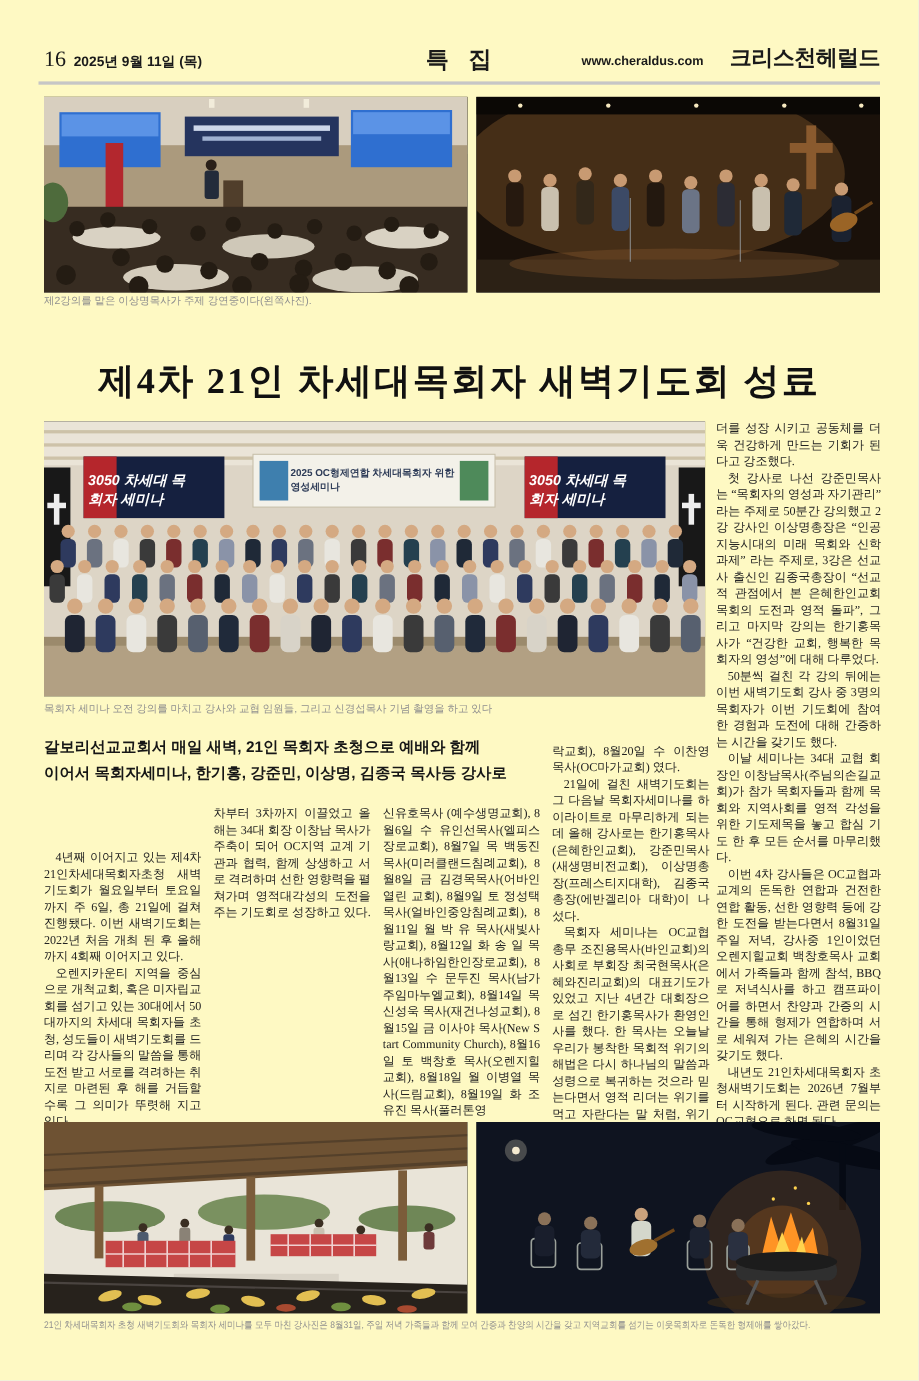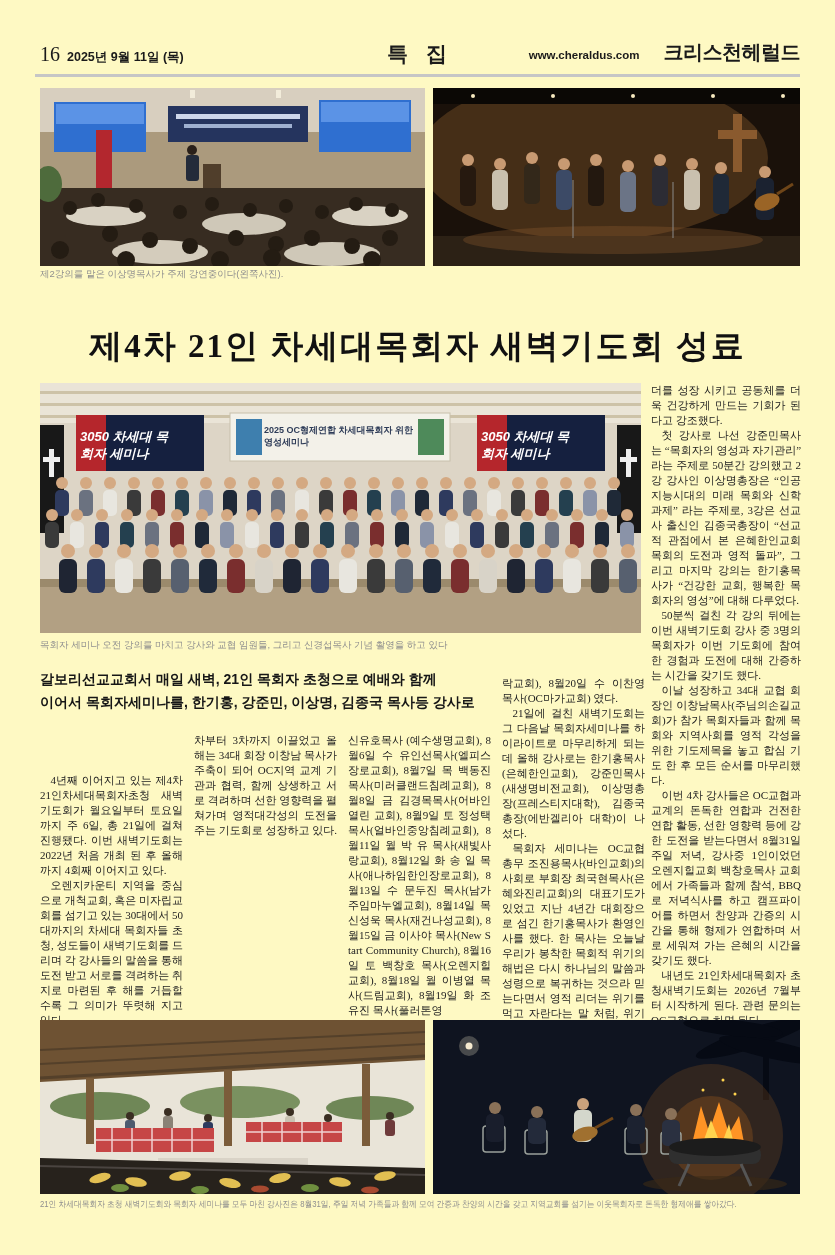--- a/index.html
+++ b/index.html
@@ -272,21 +272,21 @@
     </svg>
     <div class="banner-label b-left">3050 차세대 목회자 세미나</div>
     <div class="banner-label b-center">2025 OC형제연합 차세대목회자 위한 영성세미나</div>
     <div class="banner-label b-right">3050 차세대 목회자 세미나</div>
   </div>
 
   <div class="caption" style="left:40px;top:639px;">목회자 세미나 오전 강의를 마치고 강사와 교협 임원들, 그리고 신경섭목사 기념 촬영을 하고 있다</div>
 
   <div class="subhead">
     <div>갈보리선교교회서 매일 새벽, 21인 목회자 초청으로 예배와 함께</div>
-    <div>이어서 목회자세미나를, 한기홍, 강준민, 이상명, 김종국 목사등 강사로</div>
+    <div>이어서 목회자세미나, 한기홍, 강준민, 이상명, 김종국 목사등 강사로</div>
   </div>
 
   <div class="col" style="left:40px;top:773px;height:282px;">
     <p class="ind">4년째 이어지고 있는 제4차 21인차세대목회자초청 새벽기도회가 월요일부터 토요일까지 주 6일, 총 21일에 걸쳐 진행됐다. 이번 새벽기도회는 2022년 처음 개최 된 후 올해까지 4회째 이어지고 있다.</p>
     <p class="ind">오렌지카운티 지역을 중심으로 개척교회, 혹은 미자립교회를 섬기고 있는 30대에서 50대까지의 차세대 목회자들 초청, 성도들이 새벽기도회를 드리며 각 강사들의 말씀을 통해 도전 받고 서로를 격려하는 취지로 마련된 후 해를 거듭할 수록 그 의미가 뚜렷해 지고 있다.</p>
     <p class="ind">30대 회장 목회자들과 제1</p>
   </div>
   <div class="col" style="left:194px;top:733px;height:282px;">
     <p>차부터 3차까지 이끌었고 올해는 34대 회장 이창남 목사가 주축이 되어 OC지역 교계 기관과 협력, 함께 상생하고 서로 격려하며 선한 영향력을 펼쳐가며 영적대각성의 도전을 주는 기도회로 성장하고 있다.</p>
   </div>
@@ -295,21 +295,21 @@
   </div>
   <div class="col" style="left:502px;top:676px;height:339px;">
     <p>락교회), 8월20일 수 이찬영 목사(OC마가교회) 였다.</p>
     <p class="ind">21일에 걸친 새벽기도회는 그 다음날 목회자세미나를 하이라이트로 마무리하게 되는데 올해 강사로는 한기홍목사(은혜한인교회), 강준민목사(새생명비전교회), 이상명총장(프레스티지대학), 김종국총장(에반겔리아 대학)이 나섰다.</p>
     <p class="ind">목회자 세미나는 OC교협 총무 조진용목사(바인교회)의 사회로 부회장 최국현목사(은혜와진리교회)의 대표기도가 있었고 지난 4년간 대회장으로 섬긴 한기홍목사가 환영인사를 했다. 한 목사는 오늘날 우리가 봉착한 목회적 위기의 해법은 다시 하나님의 말씀과 성령으로 복귀하는 것으라 믿는다면서 영적 리더는 위기를 먹고 자란다는 말 처럼, 위기는 리</p>
   </div>
   <div class="col" style="left:651px;top:383px;width:150px;height:607px;">
     <p>더를 성장 시키고 공동체를 더욱 건강하게 만드는 기회가 된다고 강조했다.</p>
     <p class="ind">첫 강사로 나선 강준민목사는 “목회자의 영성과 자기관리” 라는 주제로 50분간 강의했고 2강 강사인 이상명총장은 “인공지능시대의 미래 목회와 신학과제” 라는 주제로, 3강은 선교사 출신인 김종국총장이 “선교적 관점에서 본 은혜한인교회 목회의 도전과 영적 돌파”, 그리고 마지막 강의는 한기홍목사가 “건강한 교회, 행복한 목회자의 영성”에 대해 다루었다.</p>
     <p class="ind">50분씩 걸친 각 강의 뒤에는 이번 새벽기도회 강사 중 3명의 목회자가 이번 기도회에 참여한 경험과 도전에 대해 간증하는 시간을 갖기도 했다.</p>
-    <p class="ind">이날 성장하고 34대 교협 회장인 이창남목사(주님의손길교회)가 참가 목회자들과 함께 목회와 지역사회를 영적 각성을 위한 기도제목을 놓고 합심 기도 한 후 모든 순서를 마무리했다.</p>
+    <p class="ind">이날 세미나는 34대 교협 회장인 이창남목사(주님의손길교회)가 참가 목회자들과 함께 목회와 지역사회를 영적 각성을 위한 기도제목을 놓고 합심 기도 한 후 모든 순서를 마무리했다.</p>
     <p class="ind">이번 4차 강사들은 OC교협과 교계의 돈독한 연합과 건전한 연합 활동, 선한 영향력 등에 강한 도전을 받는다면서 8월31일 주일 저녁, 강사중 1인이었던 오렌지힐교회 백창호목사 교회에서 가족들과 함께 참석, BBQ로 저녁식사를 하고 캠프파이어를 하면서 찬양과 간증의 시간을 통해 형제가 연합하며 서로 세워져 가는 은혜의 시간을 갖기도 했다.</p>
     <p class="ind">내년도 21인차세대목회자 초청새벽기도회는 2026년 7월부터 시작하게 된다. 관련 문의는 OC교협으로 하면 된다.</p>
   </div>
 
   <div class="ph" style="left:40px;top:1020px;width:385px;height:174px;">
     <svg viewBox="0 0 385 174" width="385" height="174">
       <rect width="385" height="174" fill="#e9e4d8"></rect>
       <polygon points="0,0 385,0 385,40 0,62" fill="#6e5233"></polygon>
       <line x1="0" y1="58" x2="385" y2="36" stroke="#54402a" stroke-width="3"></line>
       <line x1="0" y1="44" x2="385" y2="24" stroke="#54402a" stroke-width="2"></line>

